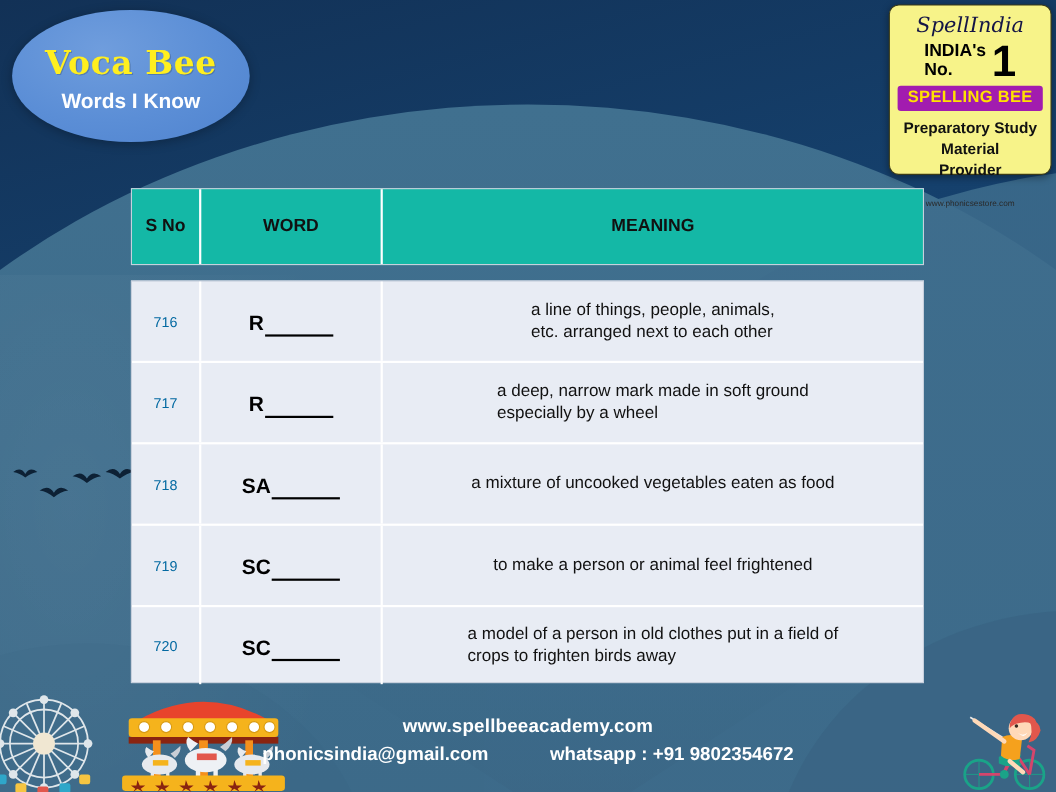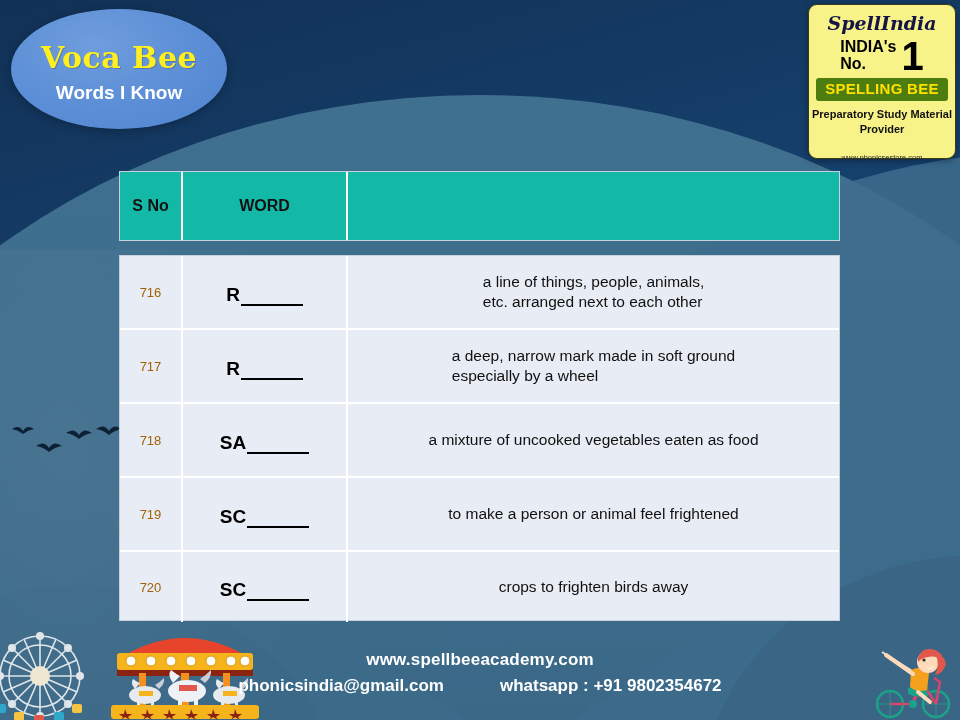--- a/index.html
+++ b/index.html
@@ -79,42 +79,42 @@
     position:absolute;right:4px;top:4px;width:148px;height:155px;
     background:#f7f389;
     border:1.5px solid #3b3b18;
     border-radius:9px;
     box-shadow:0 2px 7px rgba(0,0,0,.35);
     display:flex;flex-direction:column;align-items:center;
     padding-top:5px;box-sizing:border-box;
   }
   .badge-brand{
     font-family:"DejaVu Serif", serif;
-    font-style:italic;font-weight:bold;font-size:19px;color:#141446;
+    font-style:italic;font-weight:normal;font-size:19px;color:#141446;
     line-height:1.1;margin-top:3px;
   }
   .badge-mid{
     display:flex;align-items:center;justify-content:center;
     width:100%;margin-top:5px;gap:5px;
   }
   .badge-india{
     font-weight:bold;font-size:16px;color:#000;line-height:1.05;text-align:left;
   }
   .badge-one{
     font-weight:bold;font-size:40px;color:#000;line-height:.85;
   }
   .badge-bee{
-    margin-top:5px;background:#4d7c0f;border-radius:3px;
+    margin-top:5px;background:#a21caf;border-radius:3px;
     padding:2px 9px 3px 9px;
   }
   .badge-bee span{
     font-weight:bold;font-size:15px;color:#ffe100;letter-spacing:.3px;
   }
   .badge-prep{
-    margin-top:6px;text-align:center;font-weight:bold;font-size:11px;
+    margin-top:6px;text-align:center;font-weight:bold;font-size:14px;
     color:#111;line-height:1.35;
   }
   .badge-url{
     margin-top:16px;font-size:7.5px;color:#2a2a2a;
   }
 
   
   .tbl-head{
     position:absolute;left:119px;top:171px;width:721px;height:70px;
     background:#14b8a6;
@@ -141,21 +141,21 @@
 
   .row{
     display:flex;align-items:stretch;
     border-bottom:2px solid #fff;
     box-sizing:border-box;
   }
   .row:last-child{border-bottom:none;}
   .row .col-sno{
     display:flex;align-items:center;justify-content:center;
     border-right:2px solid #fff;
-    font-size:13px;color:#a16207;
+    font-size:13px;color:#0369a1;
   }
   .row .col-word{
     display:flex;align-items:center;justify-content:center;
     border-right:2px solid #fff;
   }
   .word{
     font-weight:bold;font-size:19px;color:#000;
     display:inline-flex;align-items:flex-end;
     transform:translateY(3px);
   }
@@ -226,20 +226,21 @@
     <div class="badge-prep">
       <div>Preparatory Study Material</div>
       <div>Provider</div>
     </div>
     <div class="badge-url">www.phonicsestore.com</div>
   </div>
 
   <div class="tbl-head">
     <div class="col-sno">S No</div>
     <div class="col-word">WORD</div>
+    <div class="col-mean">MEANING</div>
   </div>
 
   <div class="tbl-body" id="tbl-body">
       <div class="row" style="height: 74px;">
         <div class="col-sno">716</div>
         <div class="col-word">
           <span class="word">
             <span>R</span>
             <span class="blank"></span>
           </span>
@@ -297,20 +298,21 @@
       <div class="row" style="height: 70px;">
         <div class="col-sno">720</div>
         <div class="col-word">
           <span class="word">
             <span>SC</span>
             <span class="blank"></span>
           </span>
         </div>
         <div class="col-mean">
           <div>
+            <div>a model of a person in old clothes put in a field of</div>
             <div>crops to frighten birds away</div>
           </div>
         </div>
       </div>
     </div>
 
   <svg class="ferris" viewBox="0 0 96 92">
     <g stroke="#dfe6ea" stroke-width="1.6" fill="none">
       <circle cx="46" cy="46" r="40"></circle>
       <circle cx="46" cy="46" r="31"></circle>

